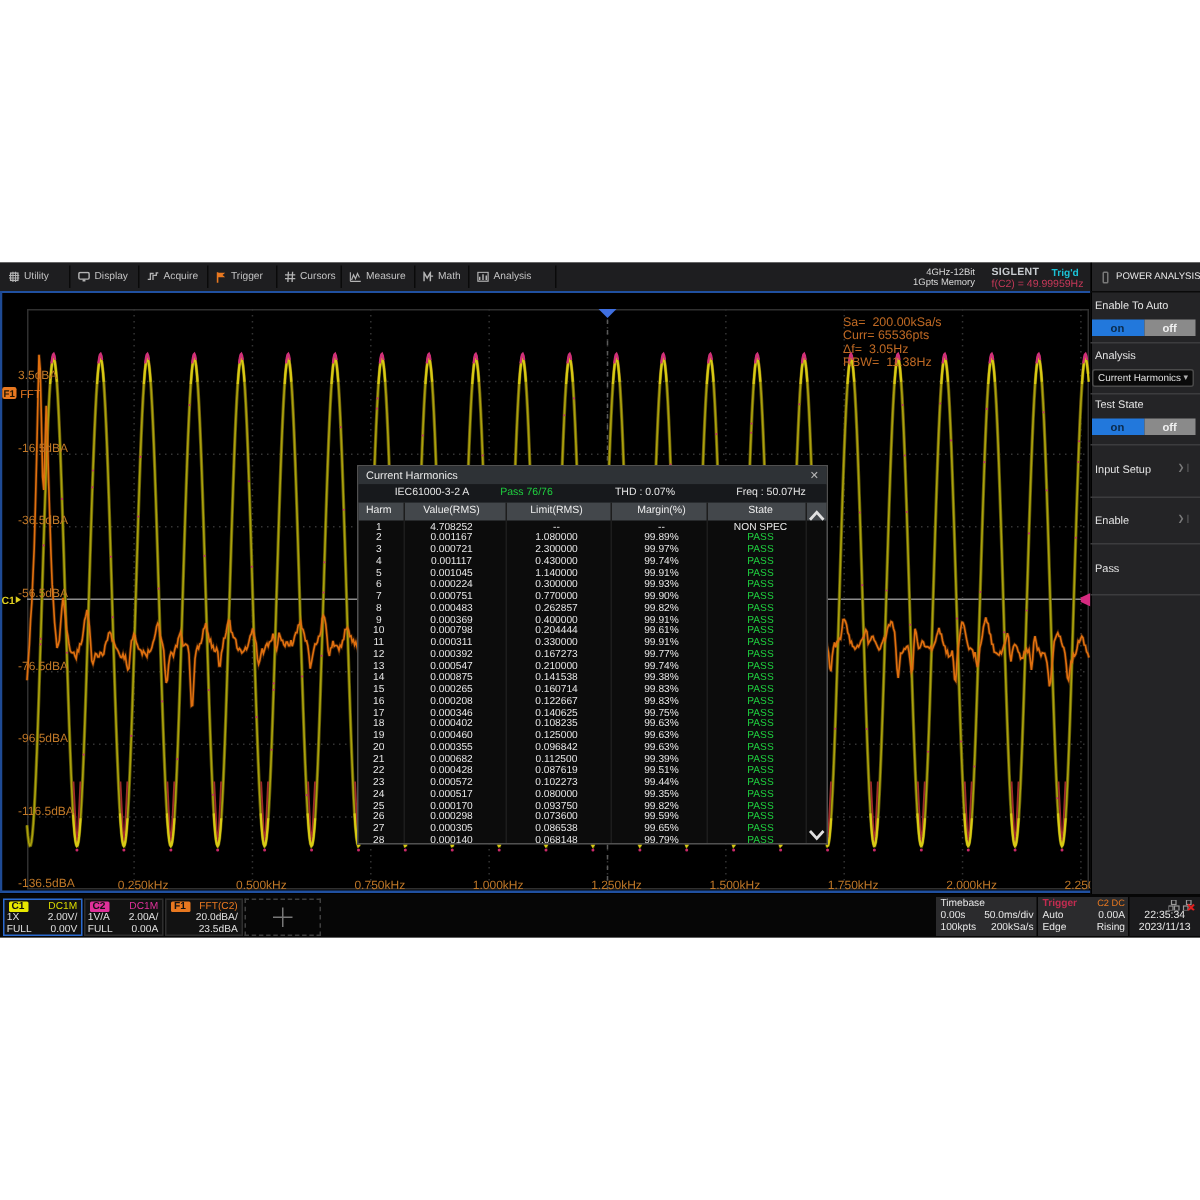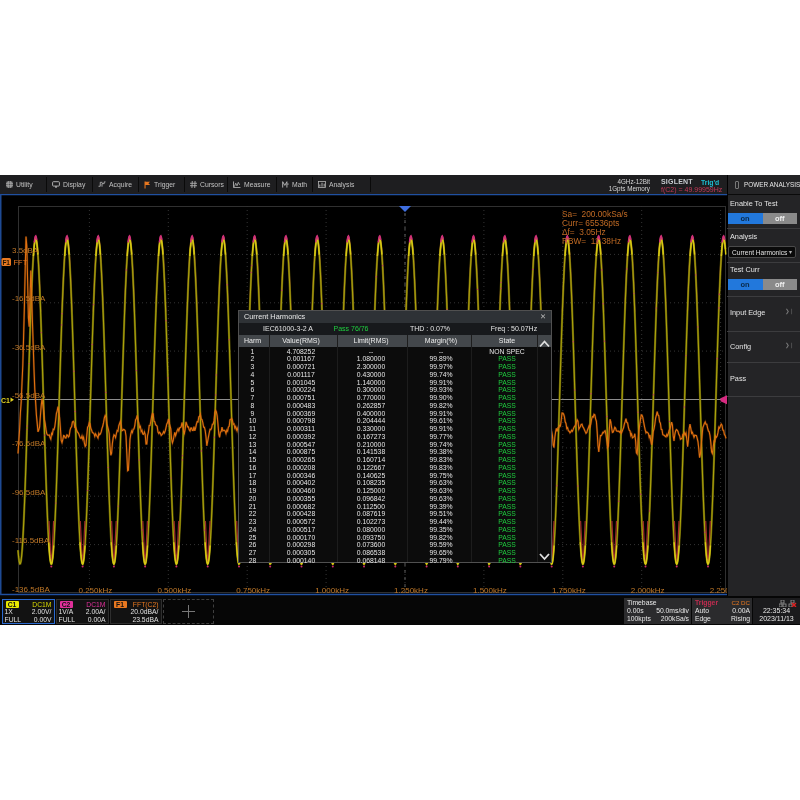--- a/index.html
+++ b/index.html
@@ -281,39 +281,39 @@
       <span>Analysis</span>
     </div>
     <div class="abs" style="left:598px;top:2.5px;width:52px;height:15px;color:#d8d8d8;font-size:6.3px;text-align:right;line-height:7px">4GHz-12Bit<br>1Gpts Memory</div>
     <div class="abs" style="left:661px;top:3px;width:34px;color:#c8ccd0;font-size:7px;font-weight:bold;letter-spacing:0.2px">SIGLENT</div>
     <div class="abs" style="left:701px;top:3.5px;color:#1cc0d4;font-size:6.8px;font-weight:bold">Trig'd</div>
     <div class="abs" style="left:661px;top:11px;color:#c43858;font-size:7px">f(C2) = 49.99959Hz</div>
 <div class="abs" style="left:727px;top:0;width:73px;height:424px;background:#242426;border-left:1px solid #000"></div>
     <div class="abs" style="left:734.5px;top:6px;width:4.5px;height:7.5px;border:1px solid #787878;border-radius:1px"></div>
     <div class="abs" style="left:744px;top:6px;color:#e8e8e8;font-size:6.4px;white-space:nowrap">POWER ANALYSIS</div>
     <div class="abs" style="left:727px;top:19px;width:73px;height:1px;background:#0a0a0a"></div>
-    <div class="abs sbl" style="left:730px;top:23.5px">Enable To Test</div>
+    <div class="abs sbl" style="left:730px;top:23.5px">Enable To Auto</div>
     <div class="abs" style="left:727.5px;top:38px;width:69.5px;height:11px">
       <div style="float:left;width:35px;height:11px;background:#2278dc;color:#0a2a4a;font-size:7.5px;font-weight:bold;text-align:center;line-height:11px">on</div>
       <div style="float:left;width:34.5px;height:11px;background:#8a8a8a;color:#f0f0f0;font-size:7.5px;font-weight:bold;text-align:center;line-height:11px">off</div>
     </div>
     <div class="abs" style="left:727px;top:52.5px;width:73px;height:1px;background:#3c3c3e"></div>
     <div class="abs sbl" style="left:730px;top:56.5px">Analysis</div>
     <div class="abs" style="left:728px;top:71px;width:68px;height:12px;background:#0a0a0a;border:1px solid #4a4a4a;border-radius:2px;color:#e0e0e0;font-size:6.6px;line-height:11px;white-space:nowrap"><span style="margin-left:3px">Current Harmonics</span><span style="position:absolute;right:3px;top:0;color:#b0b0b0;font-size:6px">▾</span></div>
     <div class="abs" style="left:727px;top:86.5px;width:73px;height:1px;background:#3c3c3e"></div>
-    <div class="abs sbl" style="left:730px;top:90px">Test Curr</div>
+    <div class="abs sbl" style="left:730px;top:90px">Test State</div>
     <div class="abs" style="left:727.5px;top:104px;width:69.5px;height:11px">
       <div style="float:left;width:35px;height:11px;background:#2278dc;color:#0a2a4a;font-size:7.5px;font-weight:bold;text-align:center;line-height:11px">on</div>
       <div style="float:left;width:34.5px;height:11px;background:#8a8a8a;color:#f0f0f0;font-size:7.5px;font-weight:bold;text-align:center;line-height:11px">off</div>
     </div>
     <div class="abs" style="left:727px;top:120.5px;width:73px;height:1px;background:#3c3c3e"></div>
-    <div class="abs sbl" style="left:730px;top:133px">Input Edge</div>
+    <div class="abs sbl" style="left:730px;top:133px">Input Setup</div>
     <div class="abs arr" style="left:785px;top:133px">❯❘</div>
     <div class="abs" style="left:727px;top:155.5px;width:73px;height:1px;background:#3c3c3e"></div>
-    <div class="abs sbl" style="left:730px;top:166.5px">Config</div>
+    <div class="abs sbl" style="left:730px;top:166.5px">Enable</div>
     <div class="abs arr" style="left:785px;top:166.5px">❯❘</div>
     <div class="abs" style="left:727px;top:187px;width:73px;height:1px;background:#3c3c3e"></div>
     <div class="abs sbl" style="left:730px;top:199px">Pass</div>
     <div class="abs" style="left:727px;top:220.5px;width:73px;height:1px;background:#3c3c3e"></div>
 <div class="abs" style="left:238px;top:135px;width:314px;height:253px;background:#0c0c0c;border:1px solid #505050">
       <div class="abs" style="left:0;top:0;width:312px;height:12px;background:#2e3236;color:#e8e8e8;font-size:7.3px;line-height:12px"><span style="margin-left:5px">Current Harmonics</span><span style="position:absolute;right:5px;color:#b8b8b8">✕</span></div>
       <div class="abs" style="left:0;top:12px;width:312px;height:12px;background:#17191c;color:#e4e4e4;font-size:7px;line-height:12px">
         <span class="abs" style="left:-6px;width:110px;text-align:center">IEC61000-3-2 A</span>
         <span class="abs" style="left:57px;width:110px;text-align:center;color:#1fd03f">Pass 76/76</span>
         <span class="abs" style="left:136px;width:110px;text-align:center">THD : 0.07%</span>

